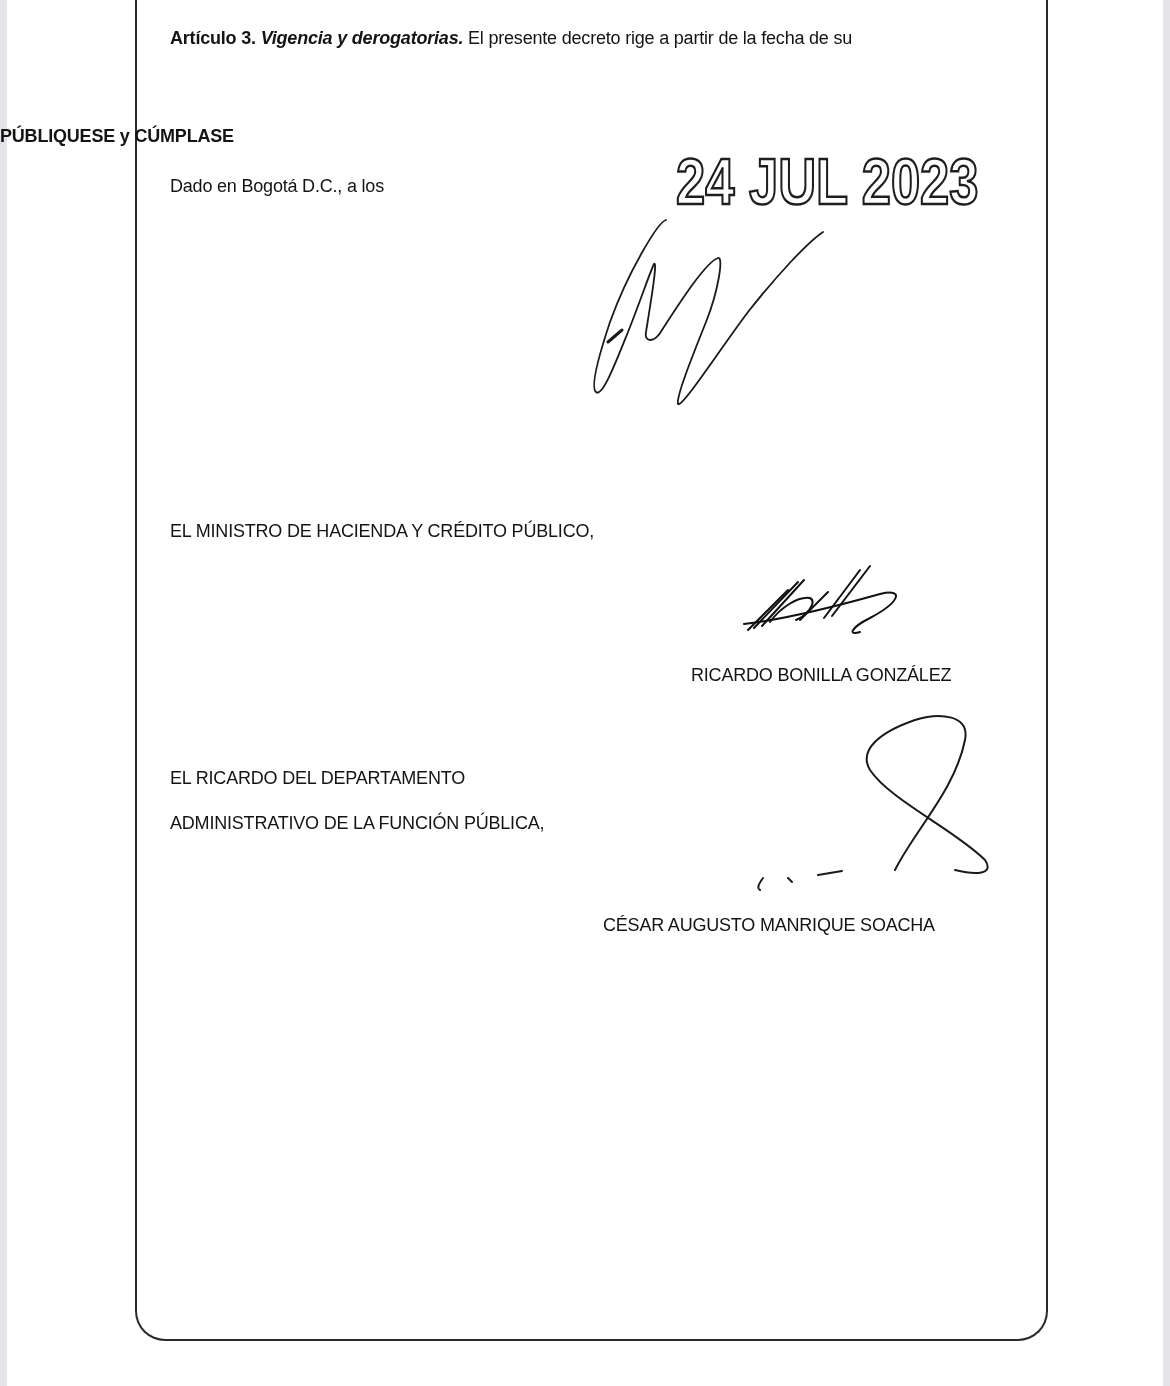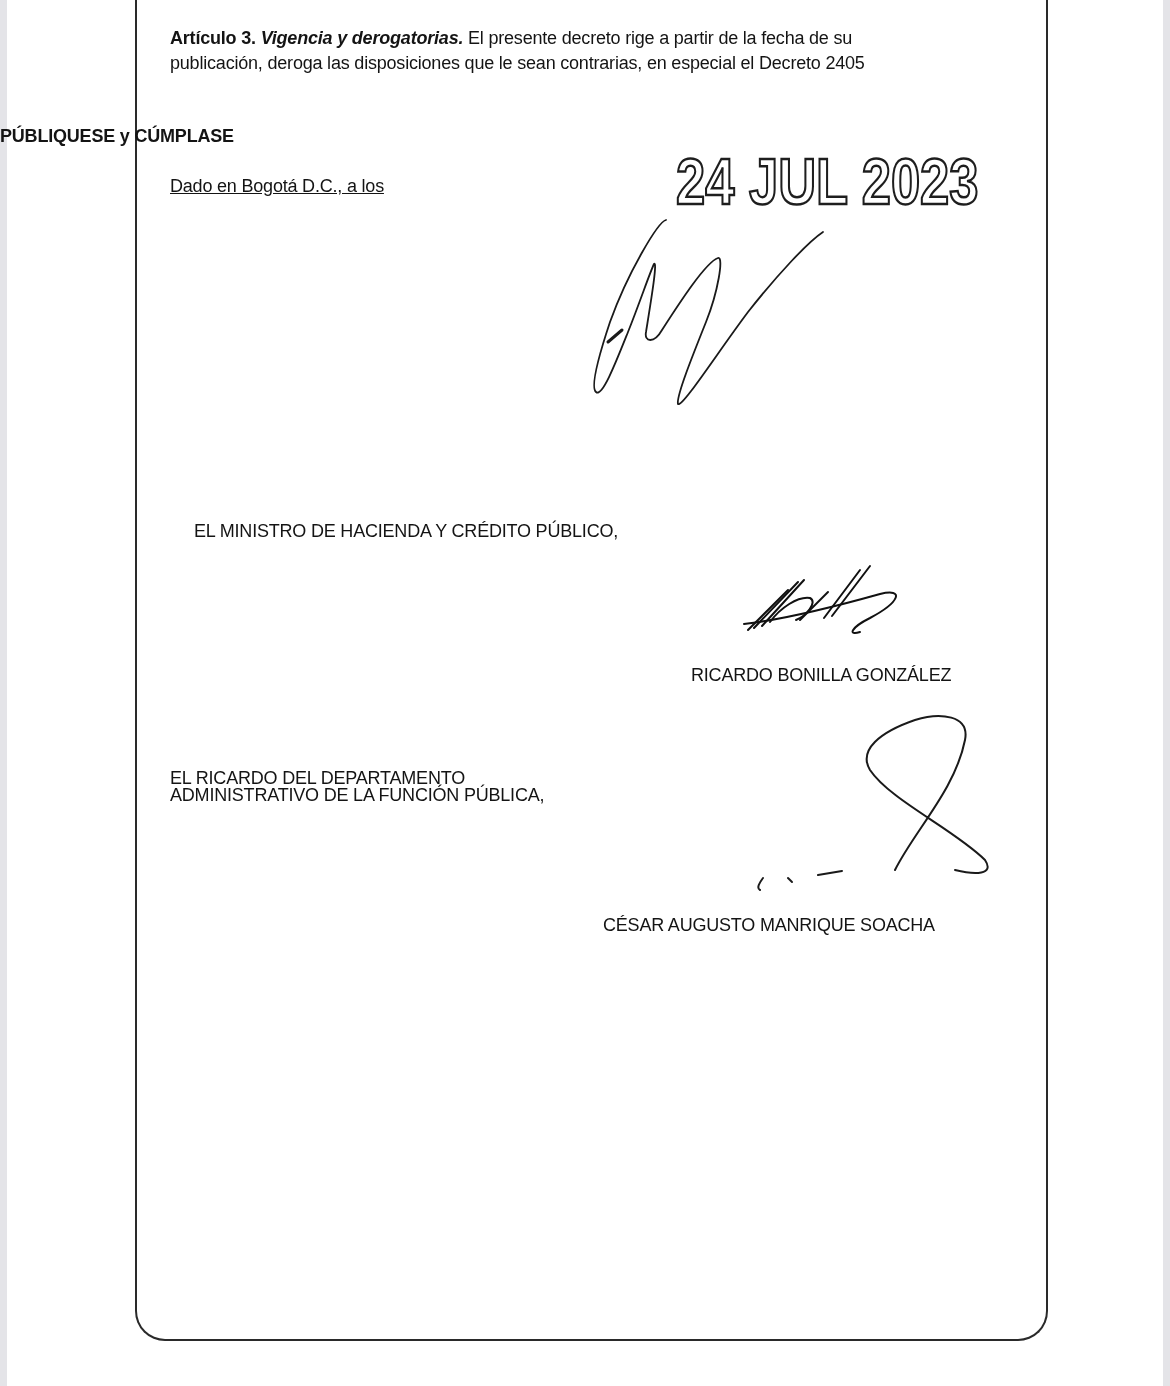--- a/index.html
+++ b/index.html
@@ -59,21 +59,20 @@
     .publiquese {
       left: 0;
       width: 1148px;
       text-align: left;
       top: 124px;
       font-weight: bold;
     }
     .dado {
       left: 170px;
       top: 174px;
-      text-decoration: underline;
     }
     .stamp {
       position: absolute;
       left: 676px;
       top: 146px;
       font-family: "Liberation Sans", sans-serif;
       font-size: 64px;
       font-weight: bold;
       letter-spacing: 0px;
       color: #ffffff;
@@ -81,36 +80,35 @@
       transform: scaleX(0.82);
       transform-origin: left top;
       white-space: nowrap;
       line-height: 72px;
     }
 
     .sig {
       position: absolute;
     }
 
-    .minister-title { left: 170px; top: 519px; margin-left: 24px; }
+    .minister-title { left: 170px; top: 519px; }
     .minister-name { left: 691px; top: 643px; margin-top: 20px; }
     .director-title { left: 170px; top: 766px; }
     .director-name { left: 603px; top: 913px; }
   </style>
 </head>
 <body>
 
 <div class="edge-left"></div>
 <div class="edge-right"></div>
 
 <div class="page-frame"></div>
 
 <div class="text para">
   <span class="line"><span class="bold">Artículo 3.</span> <span class="bolditalic">Vigencia y derogatorias.</span><span> El presente decreto rige a partir de la fecha de su</span></span>
-  <span class="line">publicación, deroga las disposiciones que le sean contrarias, en especial el Decreto 2405</span>
 </div>
 
 <div class="text publiquese">PÚBLIQUESE y CÚMPLASE</div>
 
 <div class="text dado">Dado en Bogotá D.C., a los</div>
 
 <div class="stamp">24 JUL 2023</div>
 
 <svg class="sig" style="left:588px; top:212px;" width="240" height="200" viewBox="0 0 240 200">
   <path d="M 78 8 C 70 10, 40 60, 22 110 C 12 140, 2 175, 8 180 C 14 186, 28 150, 40 120 C 52 90, 62 60, 66 52 C 70 48, 62 95, 58 120 C 56 130, 66 132, 74 118 C 92 90, 118 50, 130 46 C 136 44, 130 80, 118 110 C 104 145, 88 185, 90 192 C 94 196, 130 140, 160 100 C 190 62, 220 30, 235 20" fill="none" stroke="#1a1a1a" stroke-width="1.8" stroke-linecap="round"></path>
@@ -128,21 +126,21 @@
     <path d="M 60 58 L 88 30"></path>
     <path d="M 84 56 L 120 8"></path>
     <path d="M 92 54 L 130 4"></path>
     <path d="M 4 62 C 40 58, 90 46, 140 32 C 165 26, 160 40, 130 56 C 110 66, 108 74, 120 70"></path>
   </g>
 </svg>
 
 <div class="text minister-name">RICARDO BONILLA GONZÁLEZ</div>
 
 <div class="text director-title">EL RICARDO DEL DEPARTAMENTO</div>
-<div class="text director-title" style="top:783px;">ADMINISTRATIVO DE LA FUNCIÓN PÚBLICA,</div>
+<div class="text director-title" style="top:811px;">ADMINISTRATIVO DE LA FUNCIÓN PÚBLICA,</div>
 
 <svg class="sig" style="left:750px; top:710px;" width="250" height="190" viewBox="0 0 250 190">
   <path d="M 145 160 C 165 120, 205 80, 215 30 C 220 5, 190 2, 165 10 C 130 22, 108 40, 120 60 C 140 90, 205 120, 235 150 C 245 165, 225 165, 205 160" fill="none" stroke="#1a1a1a" stroke-width="2" stroke-linecap="round"></path>
   <path d="M 68 165 L 92 161" stroke="#1a1a1a" stroke-width="2" stroke-linecap="round"></path>
   <path d="M 13 168 C 10 172, 6 178, 10 180" fill="none" stroke="#1a1a1a" stroke-width="2" stroke-linecap="round"></path>
   <path d="M 38 168 L 42 172" stroke="#1a1a1a" stroke-width="2" stroke-linecap="round"></path>
 </svg>
 
 <div class="text director-name">CÉSAR AUGUSTO MANRIQUE SOACHA</div>
 

